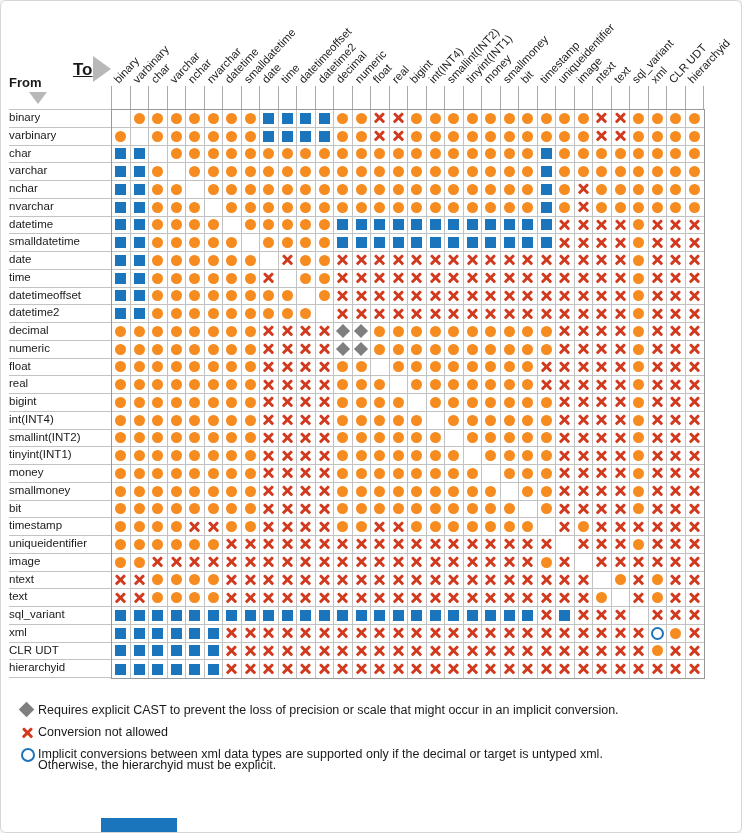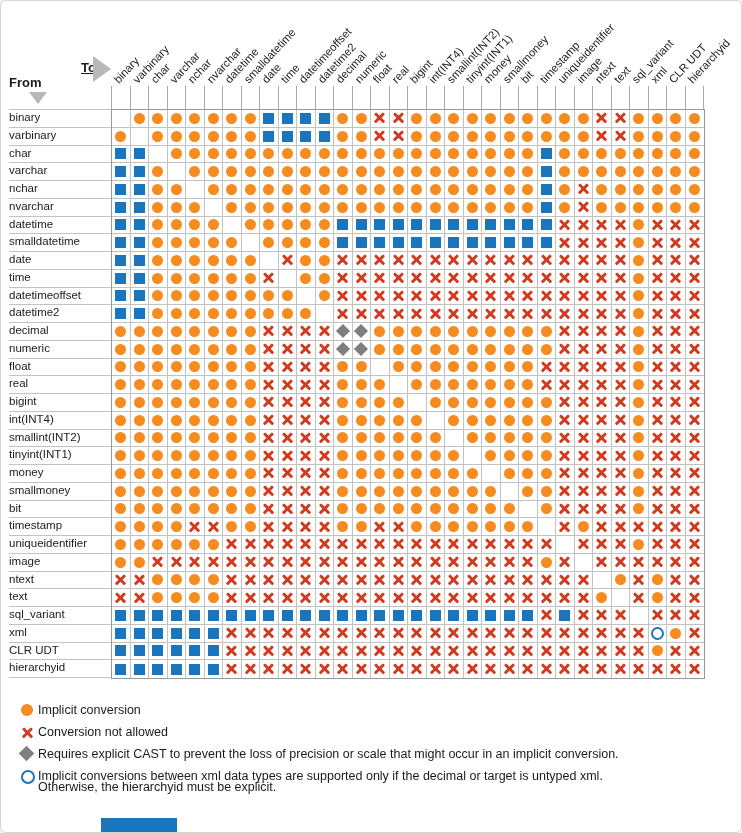--- a/index.html
+++ b/index.html
@@ -1,20 +1,20 @@
 <!DOCTYPE html>
 <html style="--blue: #1b75bc; --orange: #f68b1f; --red: #d13a1e; --gray: #7f7f7f; --arrow: #b8b8b8;"><head>
 <meta charset="utf-8">
 <style>
   html,body{margin:0;padding:0;background:#f3f3f3;font-family:"Liberation Sans",sans-serif;}
   #frame{position:relative;width:740px;height:831px;margin:0 auto;background:#ffffff;
          border:1px solid #d6d6d6;border-radius:6px;overflow:hidden;color:#1a1a1a;}
   
   .from-label{position:absolute;left:8px;top:74px;font-size:13px;font-weight:bold;}
-  .to-label{position:absolute;left:80px;top:59px;font-size:13px;font-weight:bold;text-decoration:underline;}
+  .to-label{position:absolute;left:72px;top:59px;font-size:17px;font-weight:bold;text-decoration:underline;}
   .tri-down{position:absolute;left:28px;top:91px;width:0;height:0;
             border-left:9px solid transparent;border-right:9px solid transparent;
             border-top:12px solid var(--arrow);}
   .tri-right{position:absolute;left:92px;top:55px;width:0;height:0;
              border-top:13px solid transparent;border-bottom:13px solid transparent;
              border-left:18px solid var(--arrow);}
   
   .tick{position:absolute;width:1px;height:23px;top:85px;background:#a9a9a9;}
   .col-label{position:absolute;height:13px;line-height:13px;font-size:11.3px;white-space:nowrap;
              transform:rotate(-47deg);transform-origin:left bottom;}
@@ -3272,35 +3272,29 @@
         </div>
         <div class="cell">
           <span class="sym sym-X"></span>
         </div>
       </div>
     </div>
 
   <div id="legend">
     <div class="legend-item">
       <span class="legend-icon">
-          <span class="sym sym-I" style="width:12px;height:12px;"></span>
+          <span class="sym sym-D" style="width:11px;height:11px;"></span>
         </span>
-      <span>Implicit conversion</span>
+      <span>Requires explicit CAST to prevent the loss of precision or scale that might occur in an implicit conversion.</span>
     </div>
     <div class="legend-item">
       <span class="legend-icon">
           <span class="sym sym-X" style="width:14px;height:14px;"></span>
         </span>
       <span>Conversion not allowed</span>
-    </div>
-    <div class="legend-item">
-      <span class="legend-icon">
-          <span class="sym sym-D" style="width:11px;height:11px;"></span>
-        </span>
-      <span>Requires explicit CAST to prevent the loss of precision or scale that might occur in an implicit conversion.</span>
     </div>
     <div class="legend-item" style="margin-bottom:0;">
       <span class="legend-icon">
           <span class="sym sym-C" style="width:10px;height:10px;"></span>
         </span>
       <span>Implicit conversions between xml data types are supported only if the decimal or target is untyped xml.</span>
     </div>
     <div class="legend-text2">Otherwise, the hierarchyid must be explicit.</div>
   </div>
 

